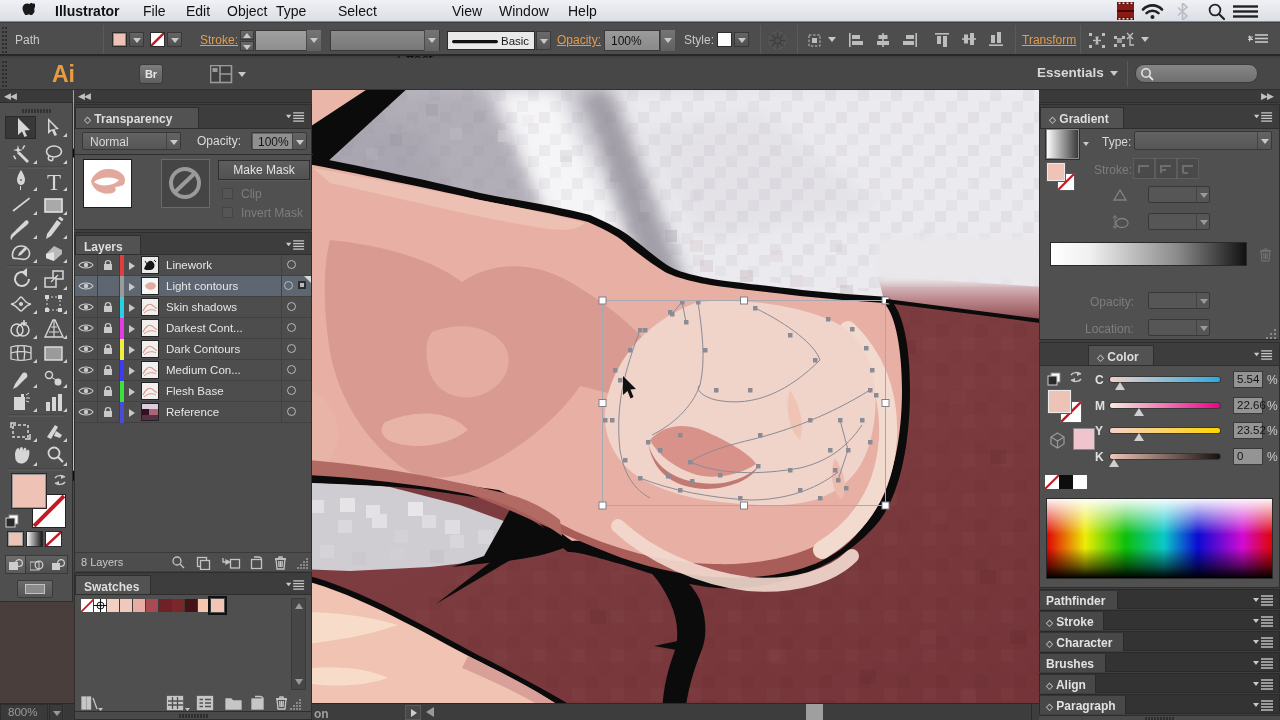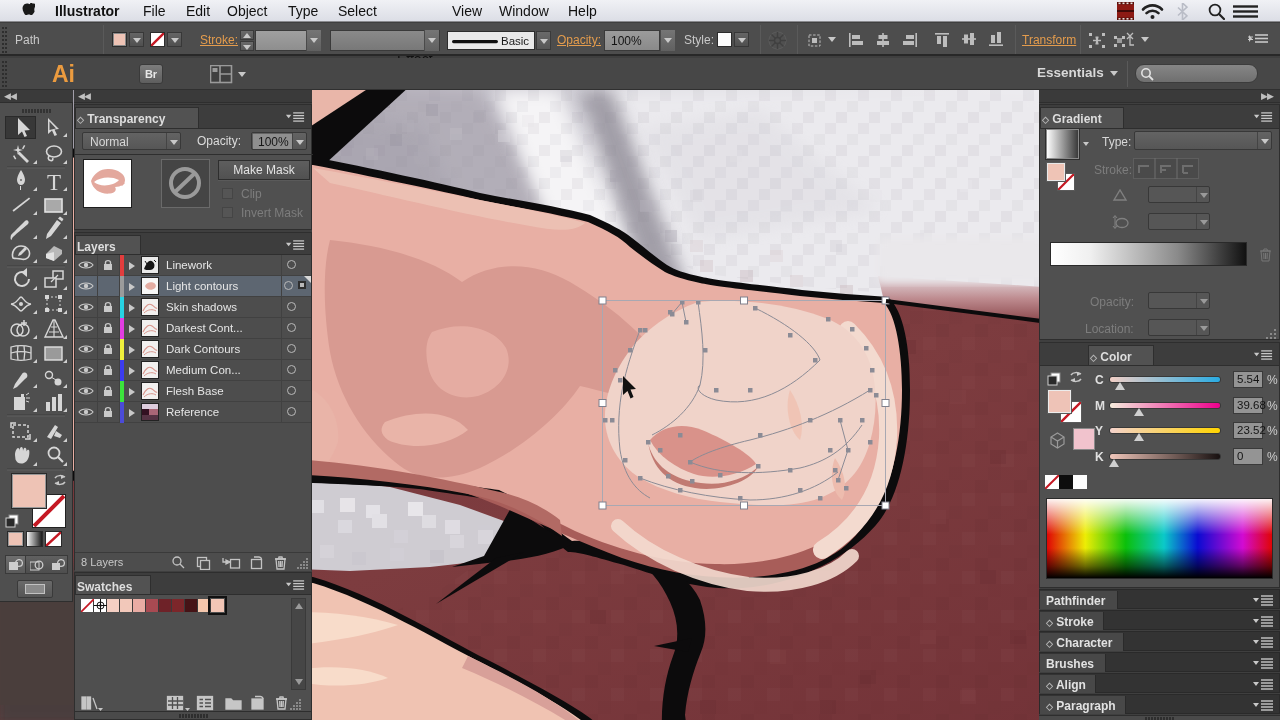--- a/index.html
+++ b/index.html
@@ -15,37 +15,37 @@
   
   #appbar{left:0;top:58px;width:1280px;height:32px;background:#474747;border-bottom:1px solid #303030;}
   .or{color:#e49c4d;}
   
   .dd{position:absolute;background:linear-gradient(#636363,#565656);border:1px solid #383838;border-radius:2px;}
   .dd .arr{position:absolute;right:0;top:0;bottom:0;width:14px;border-left:1px solid #444;}
   .tri{position:absolute;width:0;height:0;border-left:4px solid transparent;border-right:4px solid transparent;border-top:5px solid #c8c8c8;}
   .sep{position:absolute;width:1px;background:#3a3a3a;border-right:1px solid #5a5a5a;}
   
   .phdr{position:absolute;background:#3d3d3d;}
-  .ptab{position:absolute;left:0;top:2px;bottom:0;background:#525252;border:1px solid #2e2e2e;border-bottom:none;color:#dedede;font-size:12px;font-weight:bold;padding:4px 8px 0 1px;white-space:nowrap;overflow:hidden;}
+  .ptab{position:absolute;left:0;top:2px;bottom:0;background:#525252;border:1px solid #2e2e2e;border-bottom:none;color:#dedede;font-size:12px;font-weight:bold;padding:4px 8px 0 8px;white-space:nowrap;overflow:hidden;}
   .pmenu{position:absolute;right:6px;top:7px;width:20px;height:10px;}
   .pbody{position:absolute;background:#505050;border:1px solid #2e2e2e;}
   .dis{color:#7d7d7d;}
 </style>
 </head>
 <body>
 <div id="screen">
   <div id="menubar" class="abs">
     <svg class="abs" style="left:21px;top:3px" width="14" height="16" viewBox="0 0 14 16">
         <path fill="#1a1a1a" d="M10.2 0c.1 1-.3 1.9-.9 2.6-.6.7-1.6 1.2-2.5 1.1-.1-.9.4-1.9.9-2.5C8.3.5 9.4 0 10.2 0zM13 11.7c-.4 1-.6 1.4-1.2 2.3-.8 1.2-1.9 2.7-3.2 2.7-1.2 0-1.5-.8-3.1-.8-1.6 0-2 .8-3.2.8C1 16.8 0 15.3-.7 14-2.9 10.6-3.1 6.6-1.4 4.4c1.1-1.5 2.9-2.4 4.5-2.4 1.7 0 2.7.9 4.1.9 1.3 0 2.1-.9 4.1-.9 1.5 0 3 .8 4.1 2.2-3.6 2-3 7.1-2.4 7.5z" transform="translate(3.5,-1) scale(.78)"></path>
       </svg>
     <span class="mi" style="left:55px;font-weight:bold;">Illustrator</span>
     <span class="mi" style="left:143px;">File</span>
     <span class="mi" style="left:186px;">Edit</span>
     <span class="mi" style="left:227px;">Object</span>
-    <span class="mi" style="left:288px;">Type</span>
+    <span class="mi" style="left:276px;">Type</span>
     <span class="mi" style="left:338px;">Select</span>
     <span class="mi" style="left:397px;margin-top:48px;">Effect</span>
     <span class="mi" style="left:452px;">View</span>
     <span class="mi" style="left:499px;">Window</span>
     <span class="mi" style="left:568px;">Help</span>
     <svg class="abs" style="left:1117px;top:2px" width="17" height="18" viewBox="0 0 17 18">
         <rect x="0" y="0" width="17" height="18" fill="#8c1a14"></rect>
         <rect x="0" y="0" width="17" height="2.5" fill="#5a0e0a"></rect>
         <rect x="0" y="15.5" width="17" height="2.5" fill="#5a0e0a"></rect>
         <rect x="1.5" y="0.5" width="2" height="1.6" fill="#e8e4e0"></rect>
@@ -516,20 +516,36 @@
 
     <path d="M 95,500 C 190,485 260,482 313,487 C 375,505 438,545 488,570 C 530,592 565,610 590,628 C 605,640 616,652 622,665 L 85,665 Z" fill="#0c0b0c"></path>
     <path d="M 100,506 C 193,491 262,488 313,493 C 373,511 436,550 486,575 C 528,597 561,615 585,633 C 599,644 609,654 614,665 L 90,665 Z" fill="#f0c3b2"></path>
     <path d="M 160,545 C 235,518 330,515 398,535 C 342,555 238,563 178,556 Z" fill="#f8dcca"></path>
     <path d="M 275,585 C 318,573 362,576 388,588 C 356,599 308,598 275,585 Z" fill="#f8dcca"></path>
     <path d="M 468,566 C 530,596 575,620 610,660 C 570,630 515,600 462,578 Z" fill="#d8a099"></path>
 
     <path d="M 623,286 L 623,305 L 627.5,301 L 630.5,308.5 L 633.5,307 L 630.5,299.5 L 636,299 Z" fill="#111"></path>
   </svg>
   
+  <div class="abs" style="left:0;top:613px;width:1040px;height:17px;background:#3d3d3d;border-top:1px solid #2a2a2a;">
+    <div class="abs" style="left:0;top:0px;width:48px;height:17px;background:#3a3a3a;border:1px solid #2d2d2d;">
+          <span class="abs" style="left:7px;top:1px;color:#9a9a9a;font-size:11.5px;">800%</span>
+        </div>
+    <div class="abs" style="left:49px;top:0px;width:14px;height:17px;background:#3a3a3a;border:1px solid #2d2d2d;">
+          <div class="tri" style="left:3px;top:6px;border-top-color:#9a9a9a;"></div>
+        </div>
+    <div class="abs" style="left:64px;top:0;width:10px;height:17px;background:#383838;"></div>
+    <span class="abs" style="left:314px;top:3px;color:#9f9f9f;font-size:12px;font-weight:bold;">on</span>
+    <div class="abs" style="left:405px;top:1px;width:16px;height:15px;background:#484848;border:1px solid #5a5a5a;">
+          <div class="abs" style="left:5px;top:3px;width:0;height:0;border-top:4.5px solid transparent;border-bottom:4.5px solid transparent;border-left:6px solid #cfcfcf;"></div>
+        </div>
+    <div class="abs" style="left:426px;top:3px;width:0;height:0;border-top:5.5px solid transparent;border-bottom:5.5px solid transparent;border-right:8px solid #9a9a9a;"></div>
+    <div class="abs" style="left:806px;top:0px;width:17px;height:17px;background:#9f9f9f;"></div>
+    <div class="abs" style="left:1031px;top:0;width:1px;height:17px;background:#2a2a2a;"></div>
+  </div>
   </div>
   <div id="toolbar" class="abs" style="left:0;top:90px;width:73px;height:512px;background:#4f4f4f;border-right:1px solid #2e2e2e;border-bottom:1px solid #2e2e2e;">
     <div class="abs" style="left:0;top:0;width:73px;height:13px;background:#3a3a3a;border-bottom:1px solid #2e2e2e;color:#c0c0c0;font-size:9px;letter-spacing:-1px;padding:1px 0 0 4px;">◀◀</div>
     <svg class="abs" style="left:22px;top:19px" width="30" height="4">
         <g fill="#333">
       <rect x="0" width="2" height="4"></rect>
           <rect x="3" width="2" height="4"></rect>
           <rect x="6" width="2" height="4"></rect>
           <rect x="9" width="2" height="4"></rect>
           <rect x="12" width="2" height="4"></rect>
@@ -1275,21 +1291,21 @@
         <div class="abs" style="left:69px;top:10px;width:112px;height:7px;background:linear-gradient(90deg,#f2cfc6,#29abe2);border:1px solid #383838;border-radius:3px;"></div>
         <div class="abs" style="left:75px;top:16px;width:0;height:0;border-left:5px solid transparent;border-right:5px solid transparent;border-bottom:8px solid #cfcfcf;"></div>
         <div class="abs" style="left:193px;top:5px;width:30px;height:17px;background:#949494;border:1px solid #3a3a3a;color:#141414;font-size:11.5px;">
           <span class="abs" style="left:3px;top:1px;">5.54</span>
         </div>
         <span class="abs" style="left:227px;top:7px;color:#cdcdcd;">%</span>
         <span class="abs" style="left:55px;top:32.5px;color:#e0e0e0;font-weight:bold;">M</span>
         <div class="abs" style="left:69px;top:35.5px;width:112px;height:7px;background:linear-gradient(90deg,#f5ecdc,#ec008c);border:1px solid #383838;border-radius:3px;"></div>
         <div class="abs" style="left:94px;top:41.5px;width:0;height:0;border-left:5px solid transparent;border-right:5px solid transparent;border-bottom:8px solid #cfcfcf;"></div>
         <div class="abs" style="left:193px;top:30.5px;width:30px;height:17px;background:#949494;border:1px solid #3a3a3a;color:#141414;font-size:11.5px;">
-          <span class="abs" style="left:3px;top:1px;">39.68</span>
+          <span class="abs" style="left:3px;top:1px;">22.66</span>
         </div>
         <span class="abs" style="left:227px;top:32.5px;color:#cdcdcd;">%</span>
         <span class="abs" style="left:55px;top:58px;color:#e0e0e0;font-weight:bold;">Y</span>
         <div class="abs" style="left:69px;top:61px;width:112px;height:7px;background:linear-gradient(90deg,#f4d2cc,#ffd400);border:1px solid #383838;border-radius:3px;"></div>
         <div class="abs" style="left:94px;top:67px;width:0;height:0;border-left:5px solid transparent;border-right:5px solid transparent;border-bottom:8px solid #cfcfcf;"></div>
         <div class="abs" style="left:193px;top:56px;width:30px;height:17px;background:#949494;border:1px solid #3a3a3a;color:#141414;font-size:11.5px;">
           <span class="abs" style="left:3px;top:1px;">23.52</span>
         </div>
         <span class="abs" style="left:227px;top:58px;color:#cdcdcd;">%</span>
         <span class="abs" style="left:55px;top:83.5px;color:#e0e0e0;font-weight:bold;">K</span>

